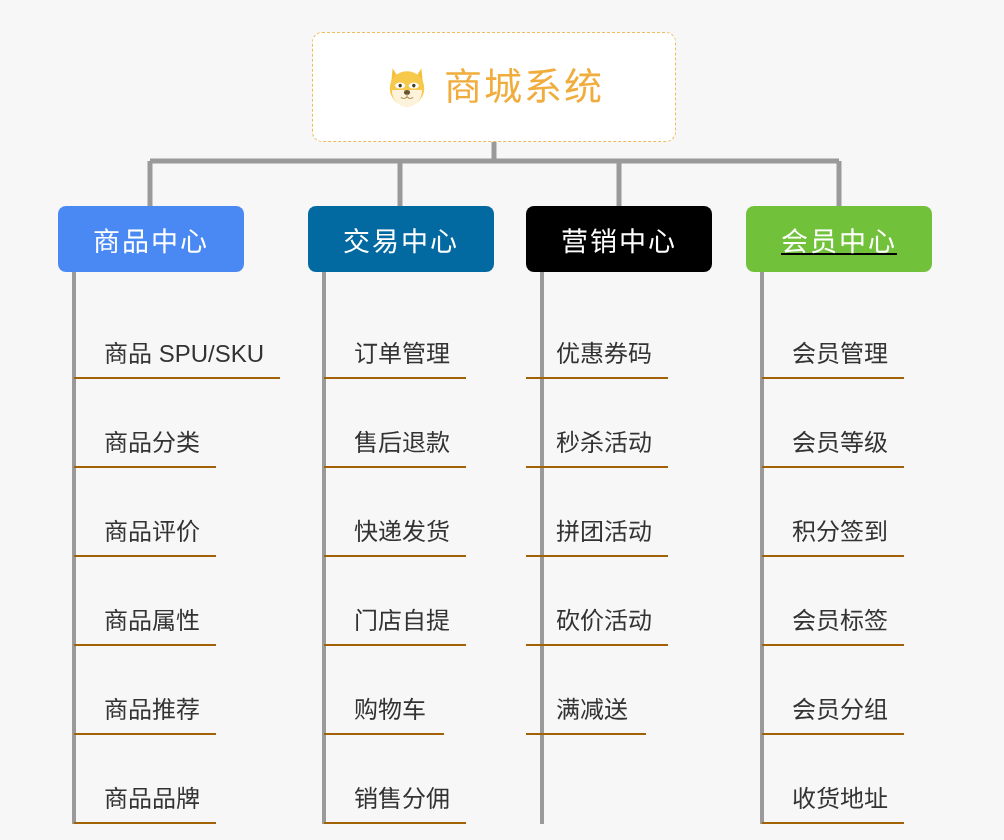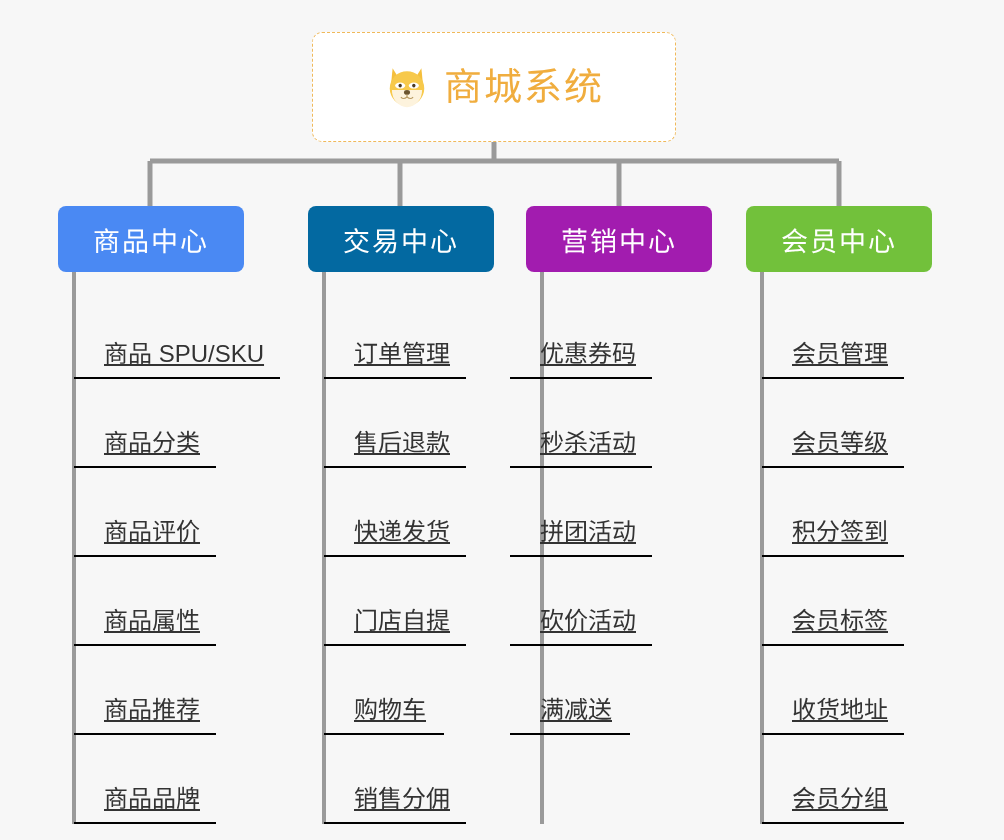--- a/index.html
+++ b/index.html
@@ -79,52 +79,51 @@
     color: #ffffff;
     font-size: 27px;
     letter-spacing: 2px;
     white-space: nowrap;
   }
 
   
   .branch-0 { left: 58px;  width: 186px; }
   .branch-1 { left: 308px; width: 186px; }
   .branch-2 { left: 526px; width: 186px; }
-  .branch-3 { left: 746px; width: 186px; }
+  .branch-3 { left: 746px; width: 186px; text-decoration: underline; }
 
   
   .leaf-list {
     position: absolute;
     top: 290px;
     list-style: none;
     margin: 0;
     padding: 0;
   }
   .leaf-list-0 { left: 74px;  }
   .leaf-list-1 { left: 324px; }
-  .leaf-list-2 { left: 510px; }
+  .leaf-list-2 { left: 526px; }
   .leaf-list-3 { left: 762px; text-align: center; }
 
   .leaf-item {
     height: 89px;
     box-sizing: border-box;
     display: flex;
     align-items: flex-end;
     position: relative;
   }
   .leaf-label {
     font-size: 24px;
     color: #333333;
     line-height: 1;
     white-space: nowrap;
     padding: 0 16px 11px 30px;
-    border-bottom: 2px solid #000000;
+    border-bottom: 2px solid #a16207;
     min-width: 120px;
     box-sizing: border-box;
-    text-decoration: underline;
   }
 </style>
 </head>
 <body>
 
 <div id="mindmap">
 
   <svg id="connectors" viewBox="0 0 1004 840" width="1004" height="840" aria-hidden="true">
     <g stroke="#9a9a9a" stroke-width="5" fill="none" stroke-linecap="butt">
 
@@ -211,21 +210,21 @@
       </li>
     <li class="leaf-item">
         <span class="leaf-label">购物车</span>
       </li>
     <li class="leaf-item">
         <span class="leaf-label">销售分佣</span>
       </li>
   </ul>
 
   <div class="branch branch-2">
-    <div class="branch-header" style="background:#a21caf">
+    <div class="branch-header" style="background:#000000">
       <span>营销中心</span>
     </div>
   </div>
   <ul class="leaf-list leaf-list-2">
     <li class="leaf-item">
         <span class="leaf-label">优惠券码</span>
       </li>
     <li class="leaf-item">
         <span class="leaf-label">秒杀活动</span>
       </li>
@@ -252,20 +251,20 @@
     <li class="leaf-item">
         <span class="leaf-label">会员等级</span>
       </li>
     <li class="leaf-item">
         <span class="leaf-label">积分签到</span>
       </li>
     <li class="leaf-item">
         <span class="leaf-label">会员标签</span>
       </li>
     <li class="leaf-item">
+        <span class="leaf-label">会员分组</span>
+      </li>
+    <li class="leaf-item">
         <span class="leaf-label">收货地址</span>
       </li>
-    <li class="leaf-item">
-        <span class="leaf-label">会员分组</span>
-      </li>
   </ul>
 
 </div>
 
 </body></html>

